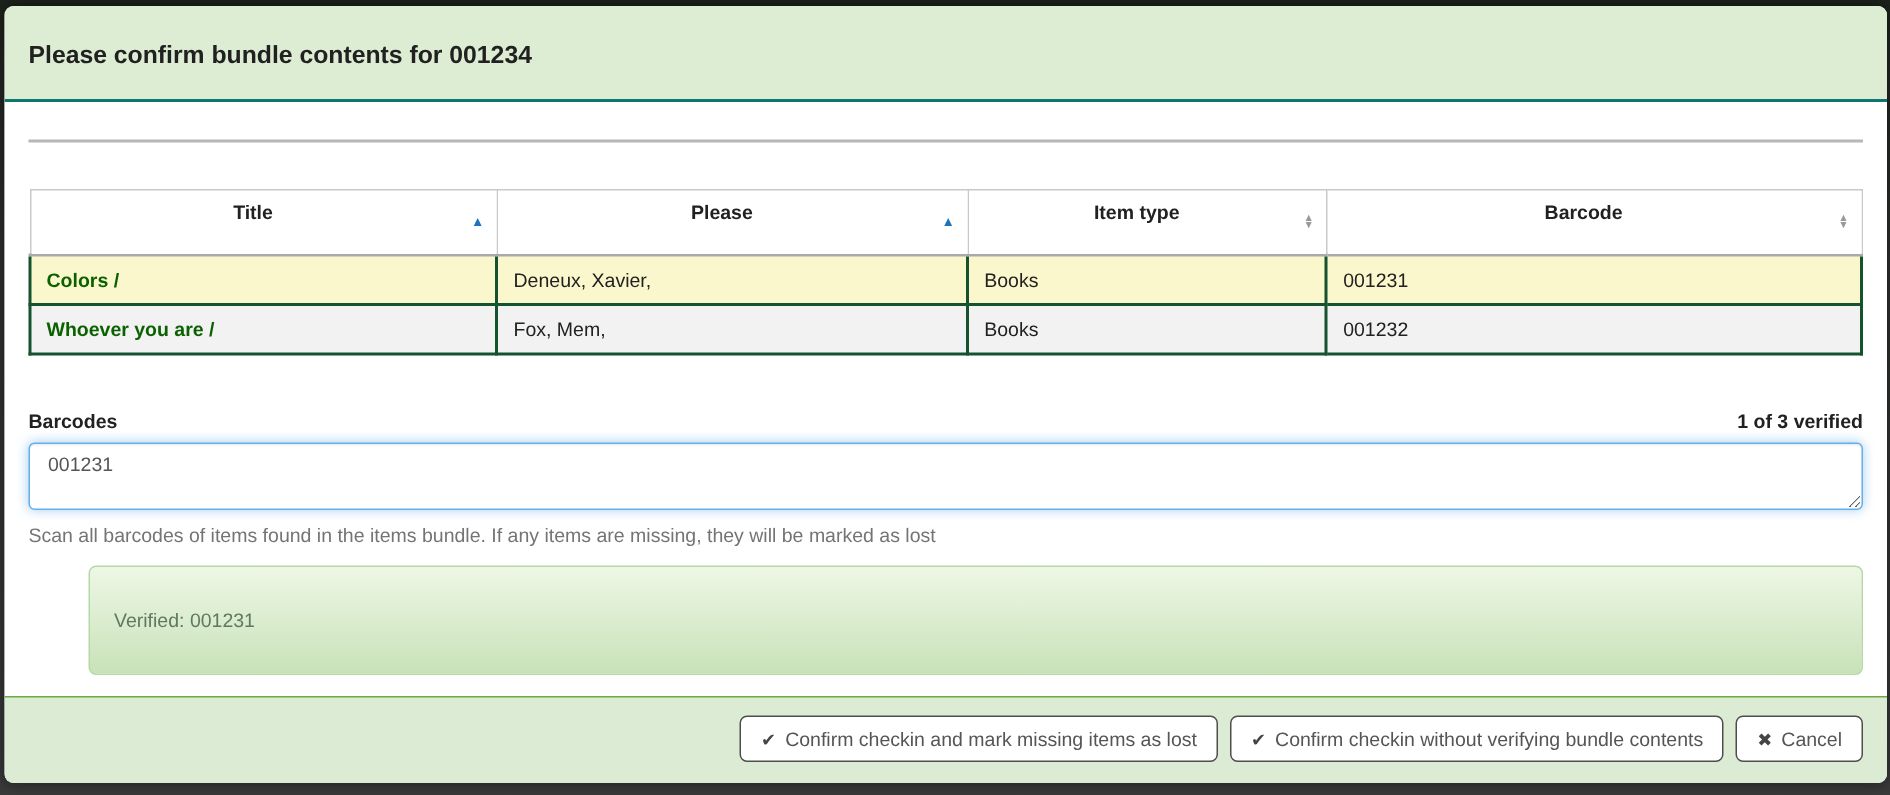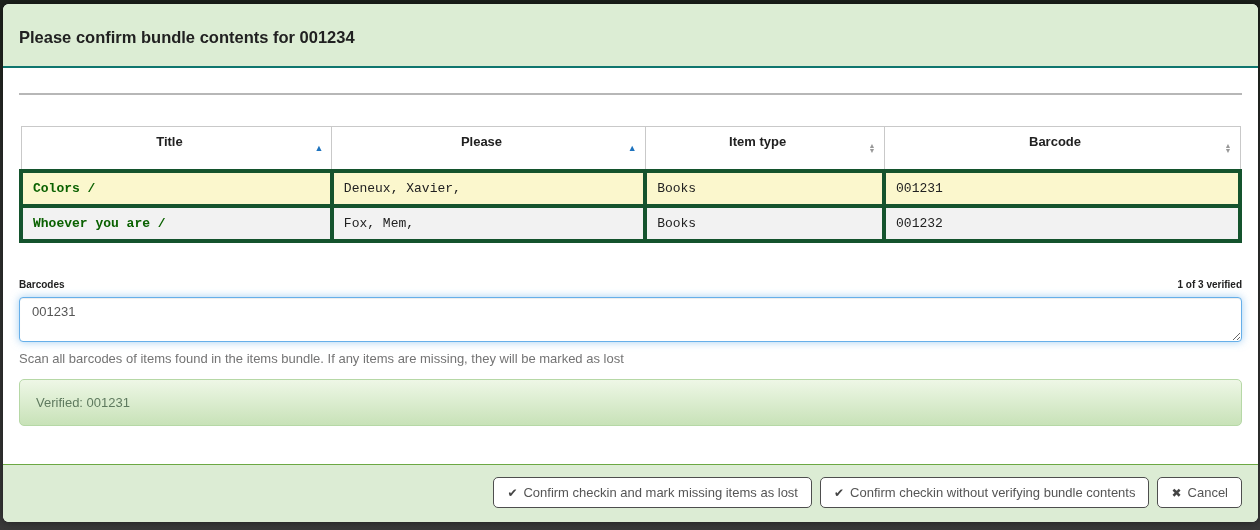--- a/index.html
+++ b/index.html
@@ -56,25 +56,24 @@
     border: 1px solid #c9c9c9;
     border-bottom: 2px solid #a9a9a9;
     font-weight: bold;
     text-align: center;
     padding: 7px 24px 20px 10px;
     position: relative;
     height: 30px;
     cursor: pointer;
   }
   table.items-table td {
-    border: 4px solid #14532d;
+    border: 2px solid #14532d;
     padding: 8px 10px;
     height: 21px;
     vertical-align: middle;
-    font-family: Liberation Mono, monospace;
   }
   col.c-title   { width: 25.5%; }
   col.c-author  { width: 25.7%; }
   col.c-itype   { width: 19.6%; }
   col.c-barcode { width: 29.2%; }
   tr.row-verified td { background: #fbf7cd; }
   tr.row-even td     { background: #ffffff; }
   tr.row-odd td      { background: #f2f2f2; }
   a.title-link {
     color: #0a6100;
@@ -94,21 +93,21 @@
   }
   .sort-asc { color: #1e73be; font-size: 9px; }
   .sort-both { color: #999999; font-size: 7px; }
   .sort-both span { display: block; line-height: 5px; }
   
   .barcodes-row {
     display: flex;
     justify-content: space-between;
     align-items: flex-end;
     margin-top: 36px;
-    font-size: 10px;
+    font-size: 13px;
     font-weight: bold;
     color: #212121;
   }
   textarea.barcodes-input {
     display: block;
     width: 100%;
     height: 45px;
     margin-top: 7px;
     border: 1px solid #66afe9;
     border-radius: 4px;
@@ -123,23 +122,24 @@
   .hint-text {
     margin-top: 9px;
     font-size: 13px;
     color: #747474;
   }
   .verified-alert {
     margin-top: 13px;
     border: 1px solid #b6d8a6;
     border-radius: 5px;
     background: linear-gradient(180deg, #eef7e6 0%, #c8e2b8 100%);
-    padding: 15px 16px;
+    padding: 28px 16px;
     font-size: 13px;
     color: #5f7a5f;
+    margin-left: 40px;
   }
   
   .modal-footer {
     flex: 0 0 auto;
     background: #dcecd4;
     border-top: 1px solid #6ca843;
     padding: 12px 16px 14px 16px;
     display: flex;
     justify-content: flex-end;
     align-items: center;

